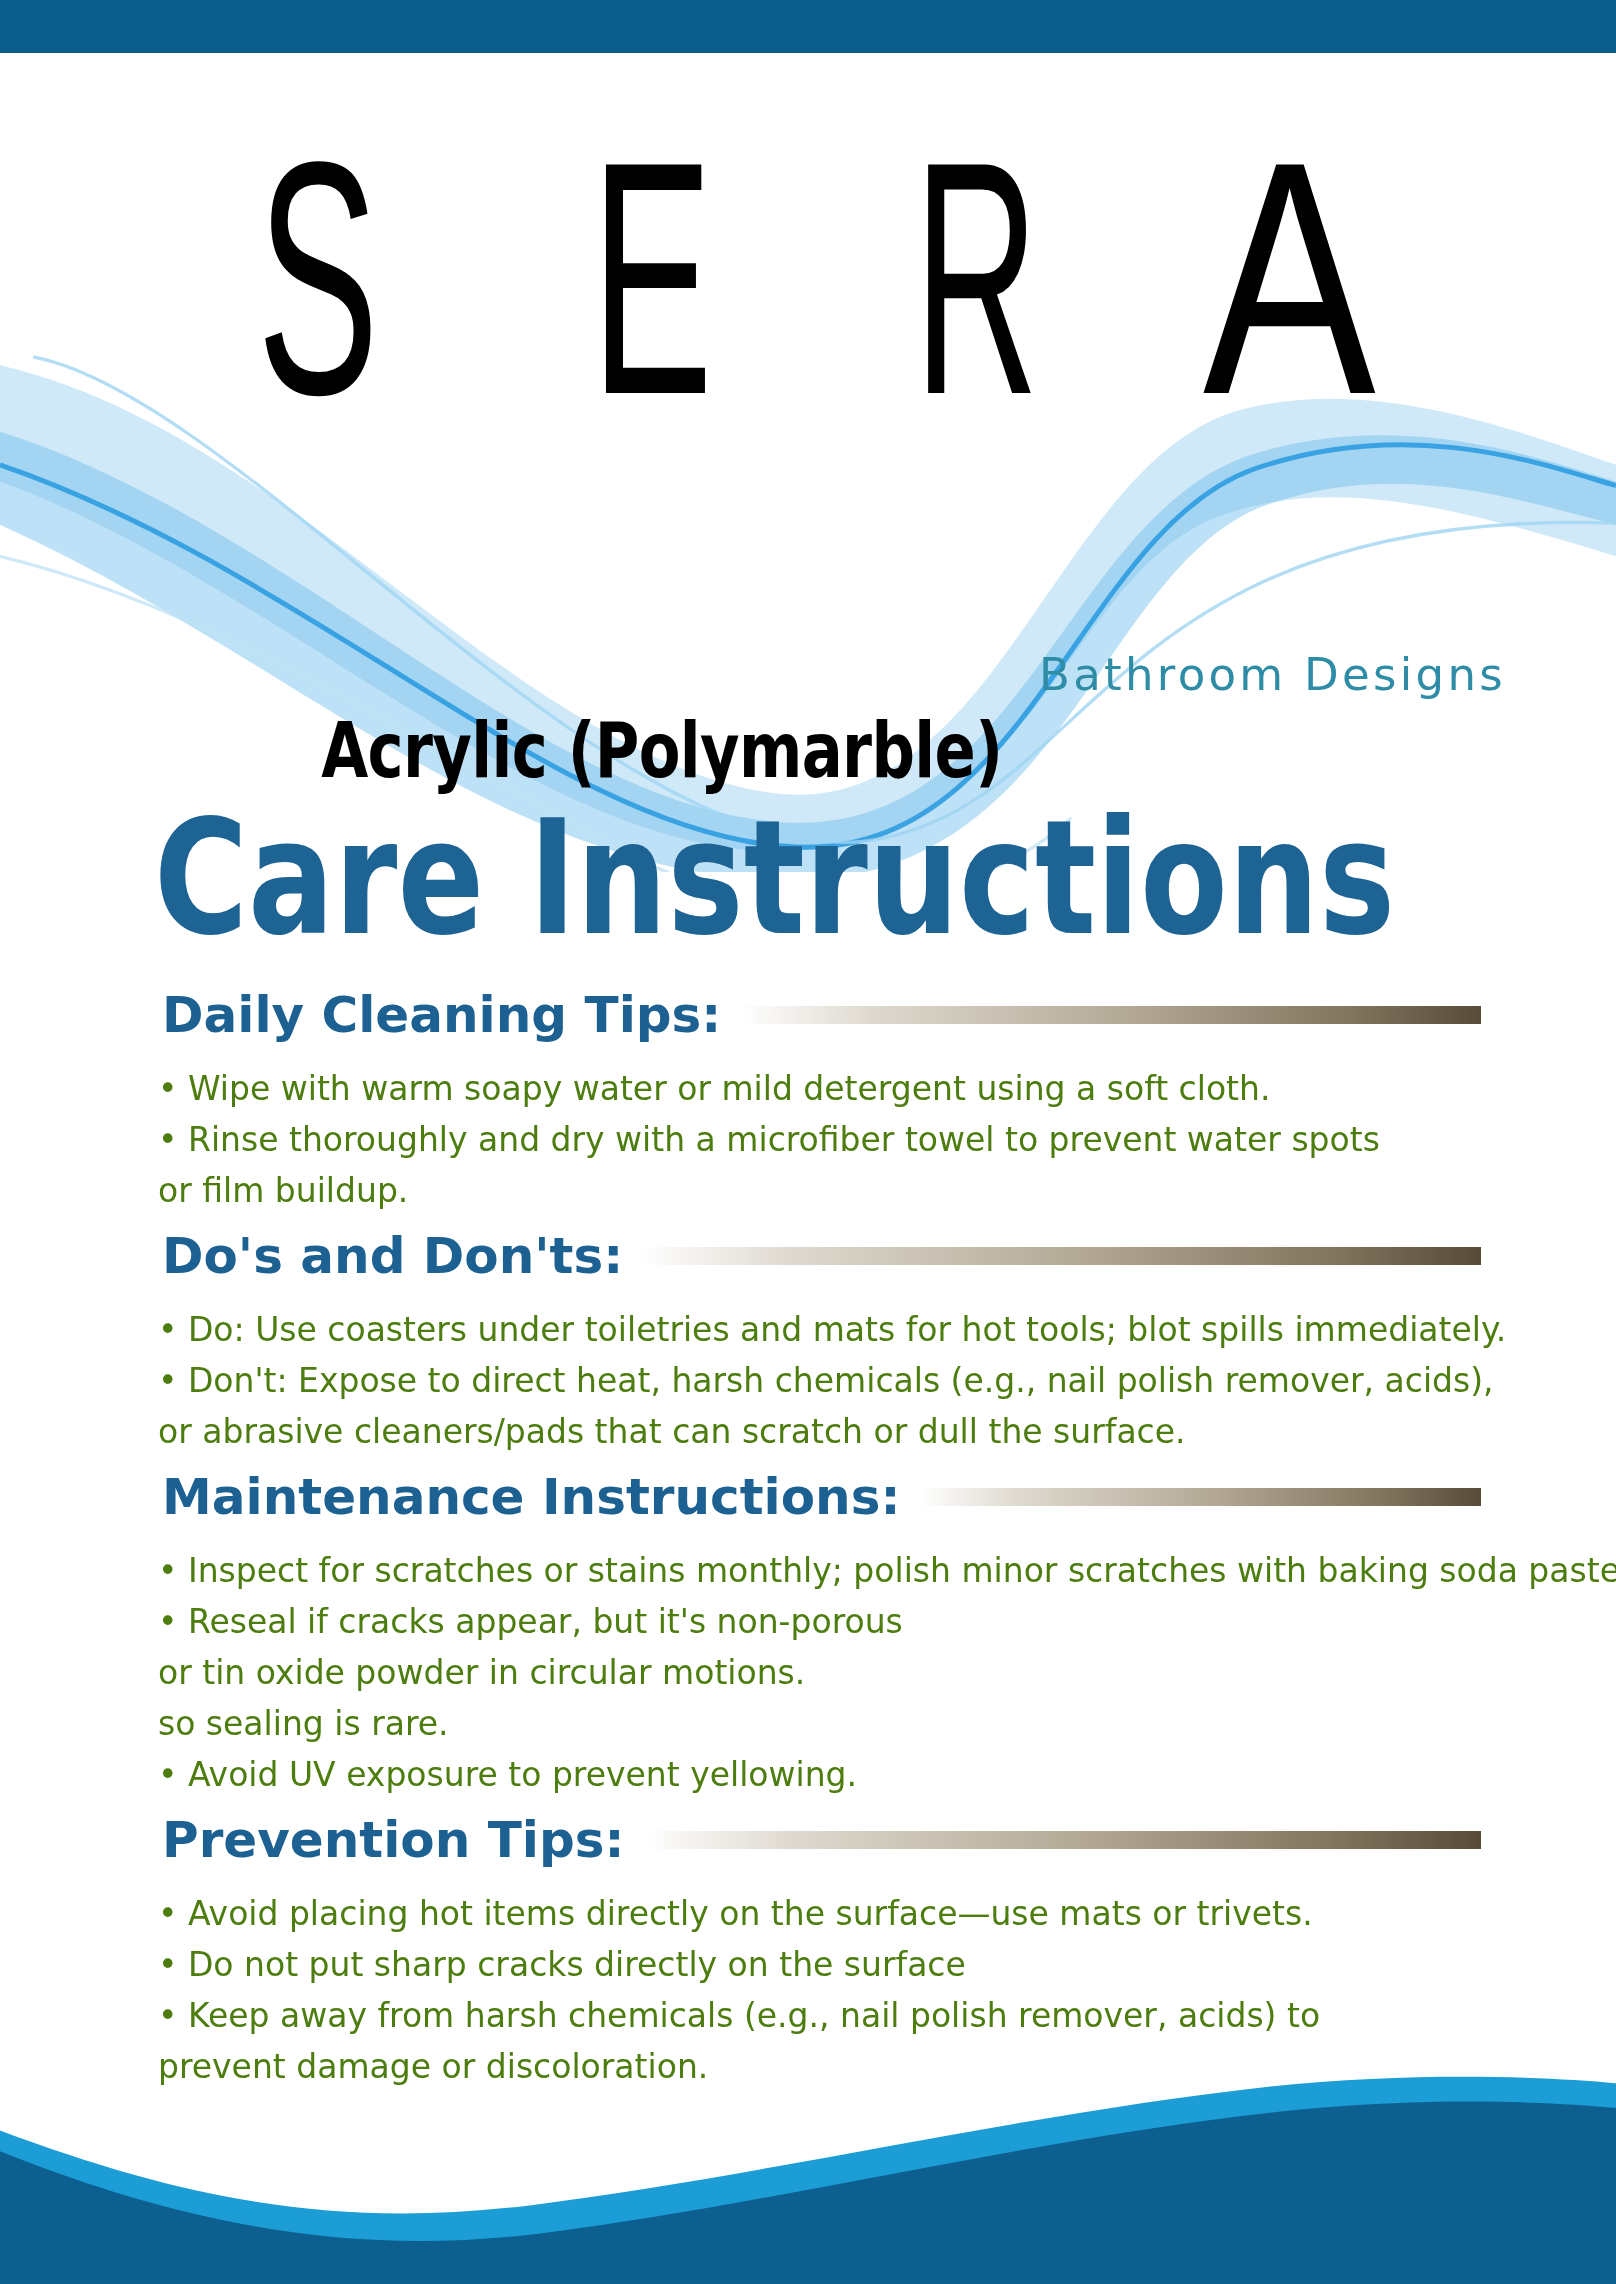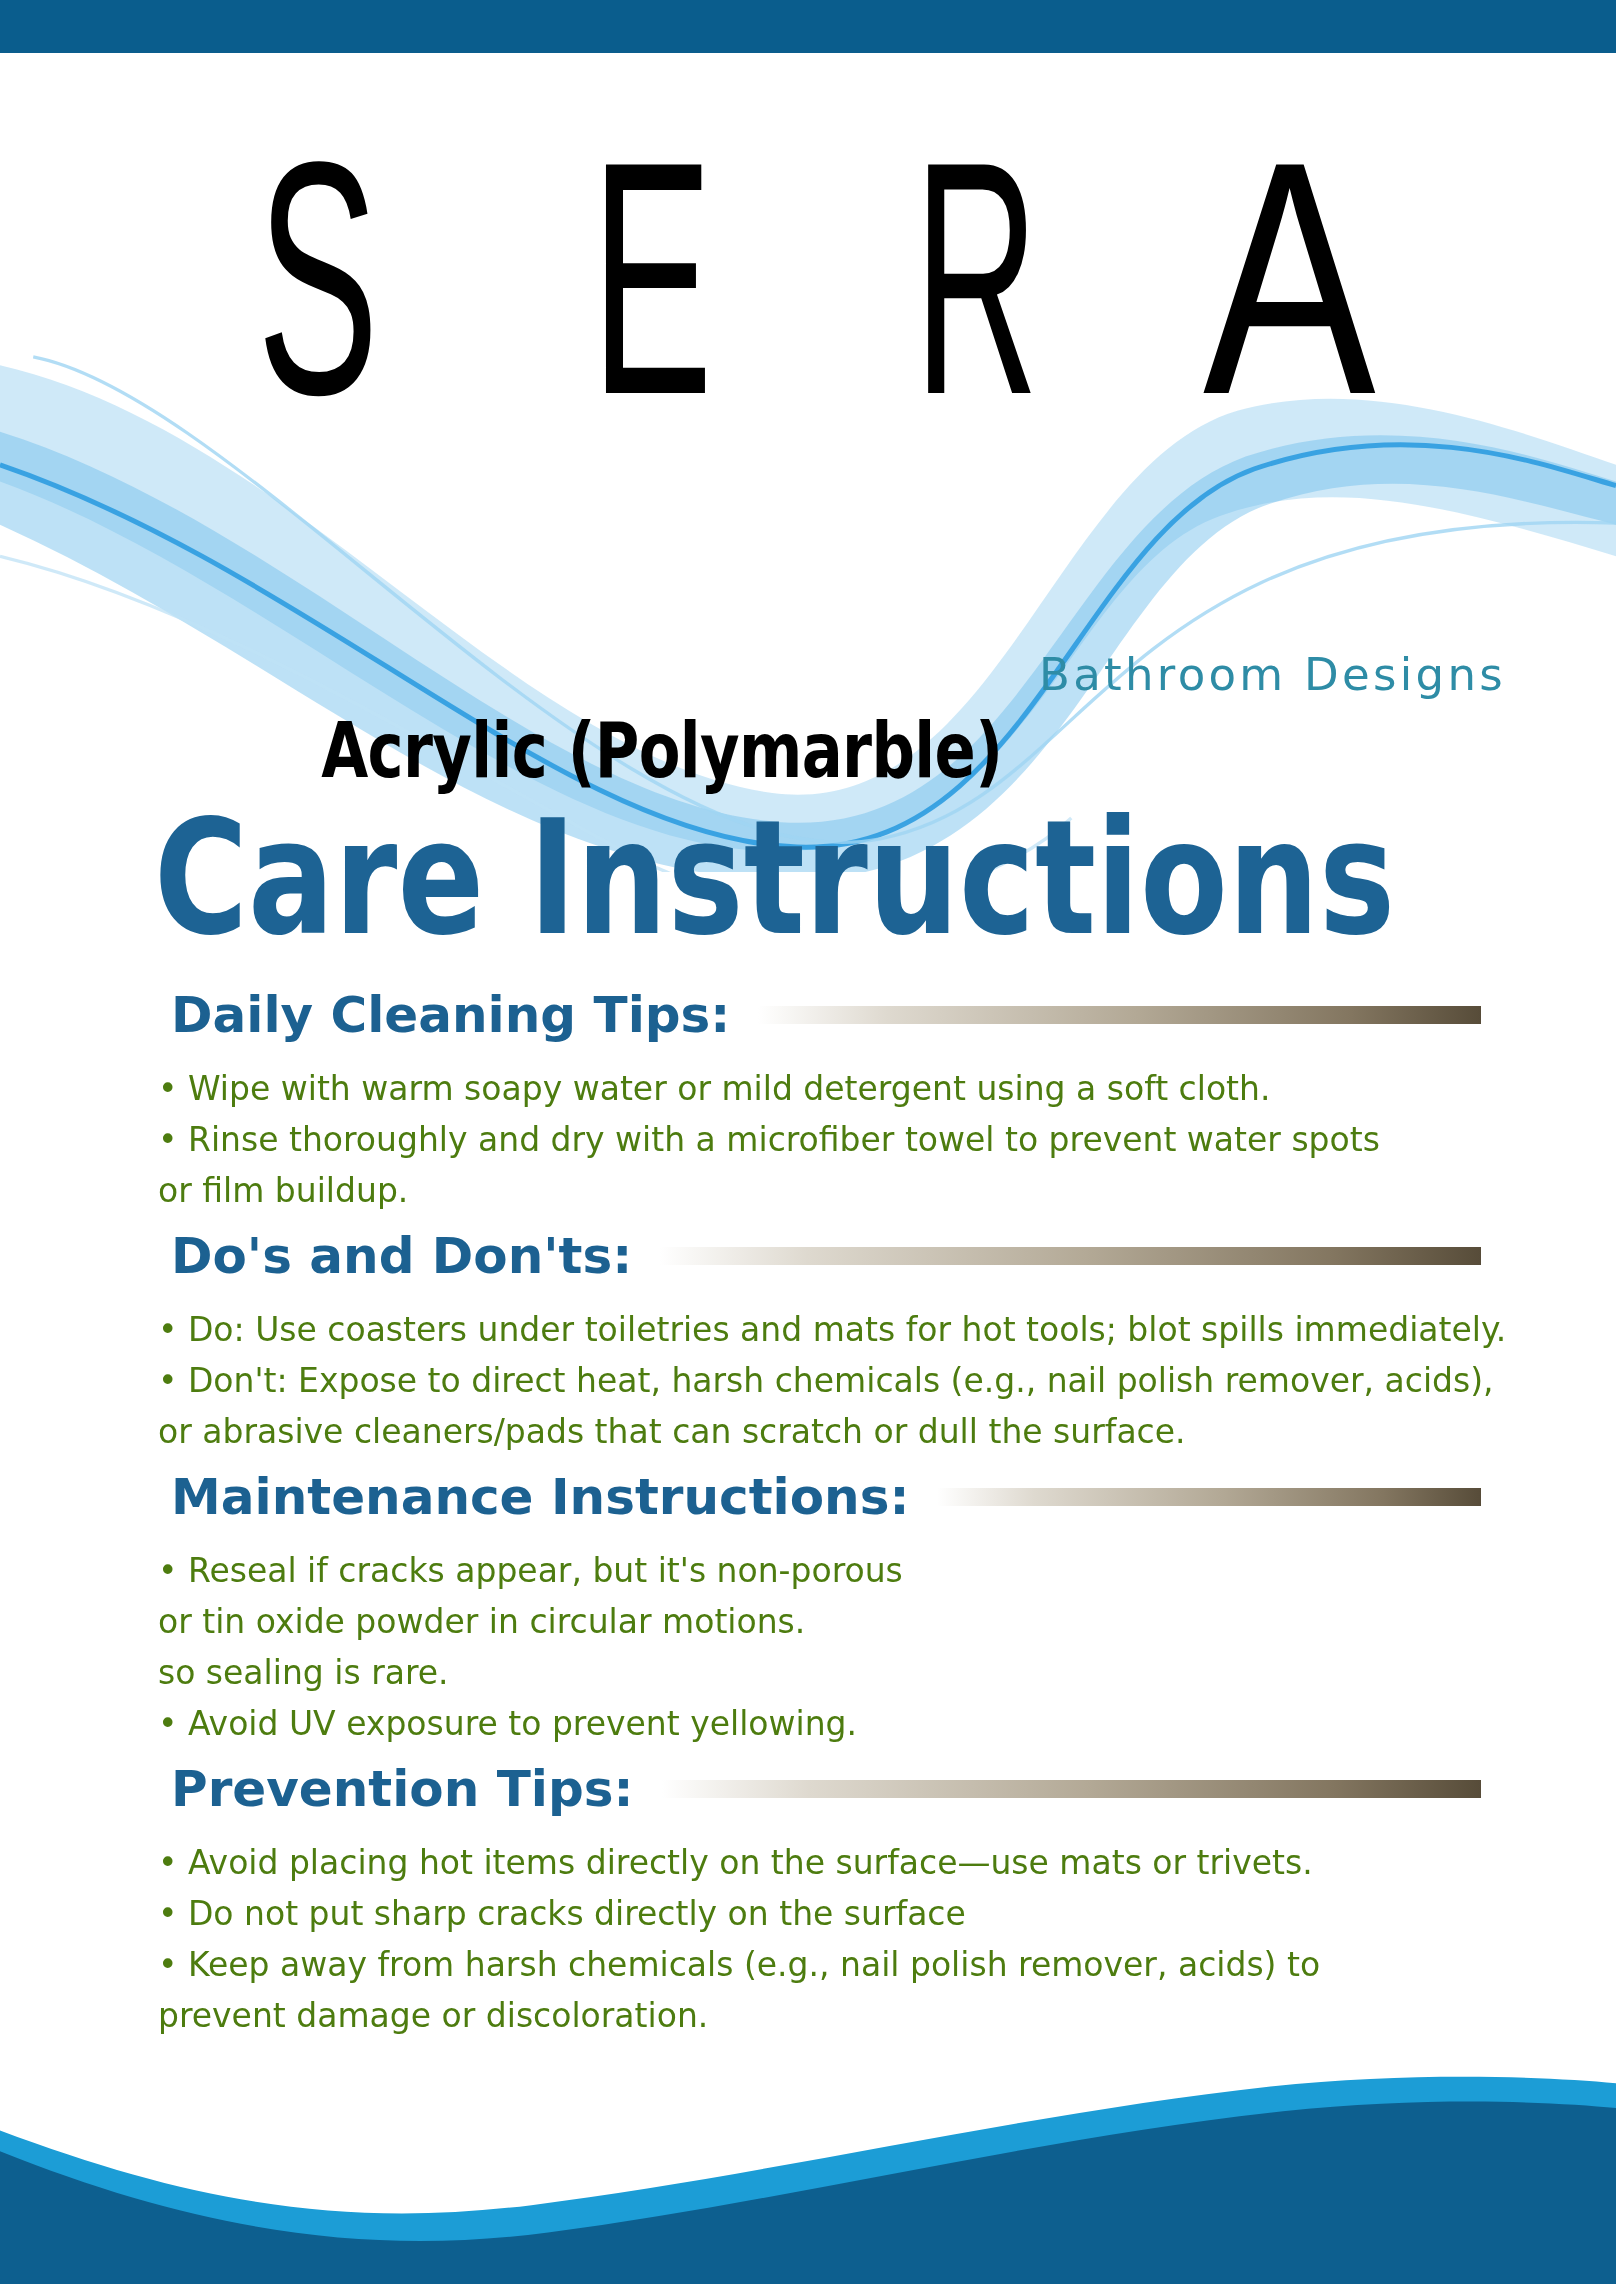--- a/index.html
+++ b/index.html
@@ -39,21 +39,21 @@
     white-space:nowrap; transform:scaleX(0.81); transform-origin:left center;
   }
   
   .content { position:absolute; top:985px; left:158px; width:1458px; }
   .section { margin:0 0 10px 0; }
   .section-head {
     display:flex; align-items:center; height:60px; margin-bottom:18px;
     padding-right:135px;
   }
   .section-head h2 {
-    margin:13px; font-size:50px; line-height:1; font-weight:bold; color:#1c6191;
+    margin:4px; font-size:50px; line-height:1; font-weight:bold; color:#1c6191;
     white-space:nowrap;
   }
   .rule {
     flex:1; height:17.4px; margin-left:15px;
     background:linear-gradient(90deg,#ffffff 0%,#ded9cf 18%,#b3a996 52%,#837660 82%,#574c39 100%);
   }
   .bullet-line {
     font-size:33px; line-height:51px; color:#4d7c0f; white-space:nowrap;
   }
   
@@ -114,20 +114,21 @@
       <div class="bullet-line">• Do: Use coasters under toiletries and mats for hot tools; blot spills immediately.</div>
       <div class="bullet-line">• Don't: Expose to direct heat, harsh chemicals (e.g., nail polish remover, acids),</div>
       <div class="bullet-line">or abrasive cleaners/pads that can scratch or dull the surface.</div>
     </section>
 
     <section class="section">
       <div class="section-head">
         <h2>Maintenance Instructions:</h2>
         <div class="rule"></div>
       </div>
+      <div class="bullet-line">• Inspect for scratches or stains monthly; polish minor scratches with baking soda paste</div>
       <div class="bullet-line">• Reseal if cracks appear, but it's non-porous</div>
       <div class="bullet-line">or tin oxide powder in circular motions.</div>
       <div class="bullet-line">so sealing is rare.</div>
       <div class="bullet-line">• Avoid UV exposure to prevent yellowing.</div>
     </section>
 
     <section class="section">
       <div class="section-head">
         <h2>Prevention Tips:</h2>
         <div class="rule"></div>

